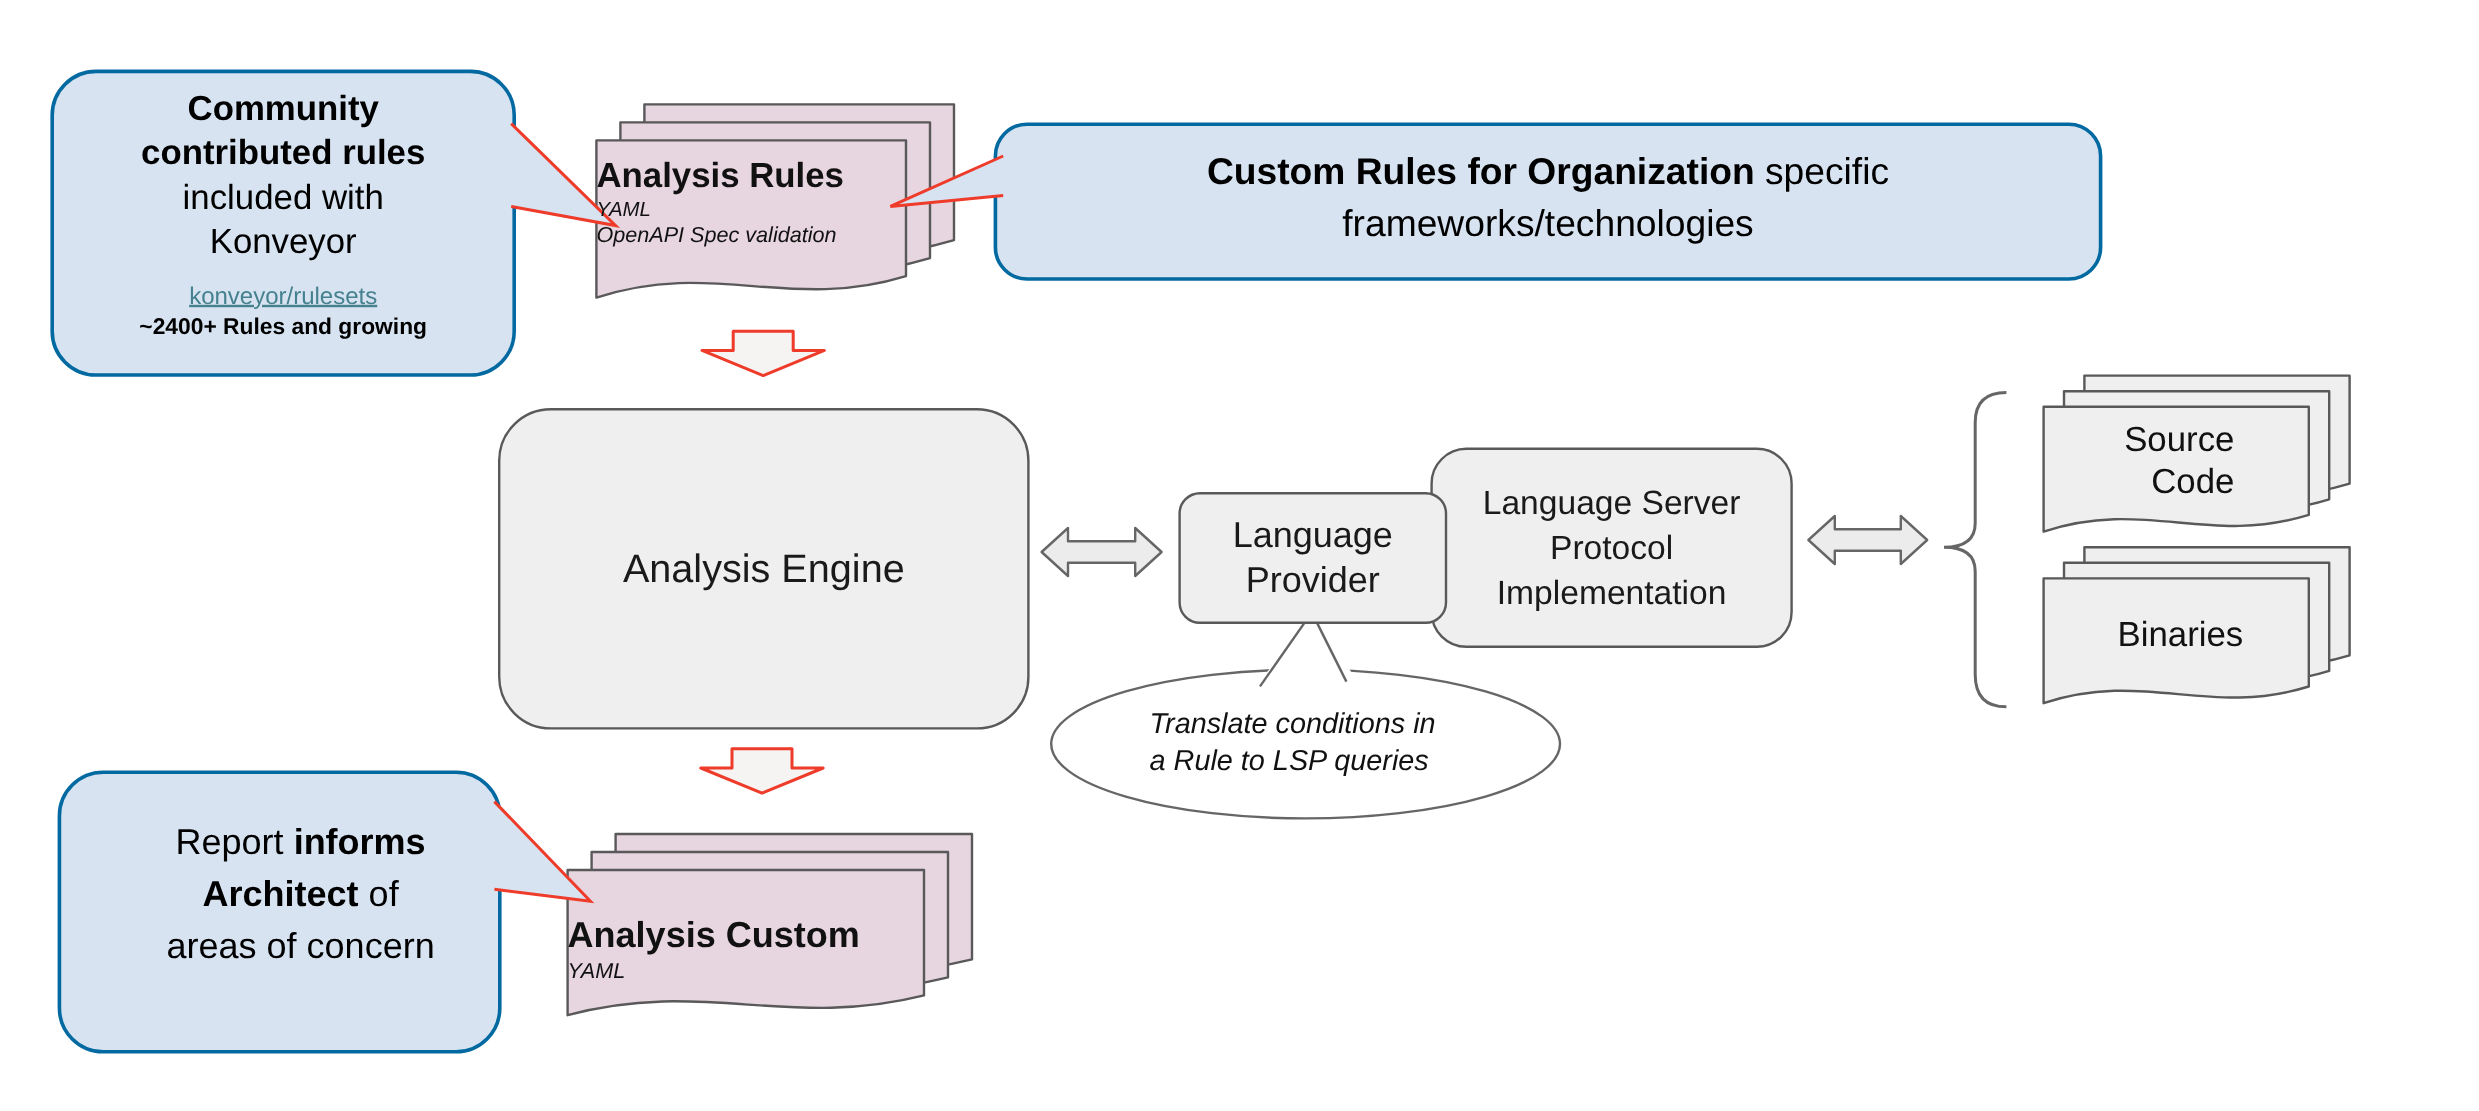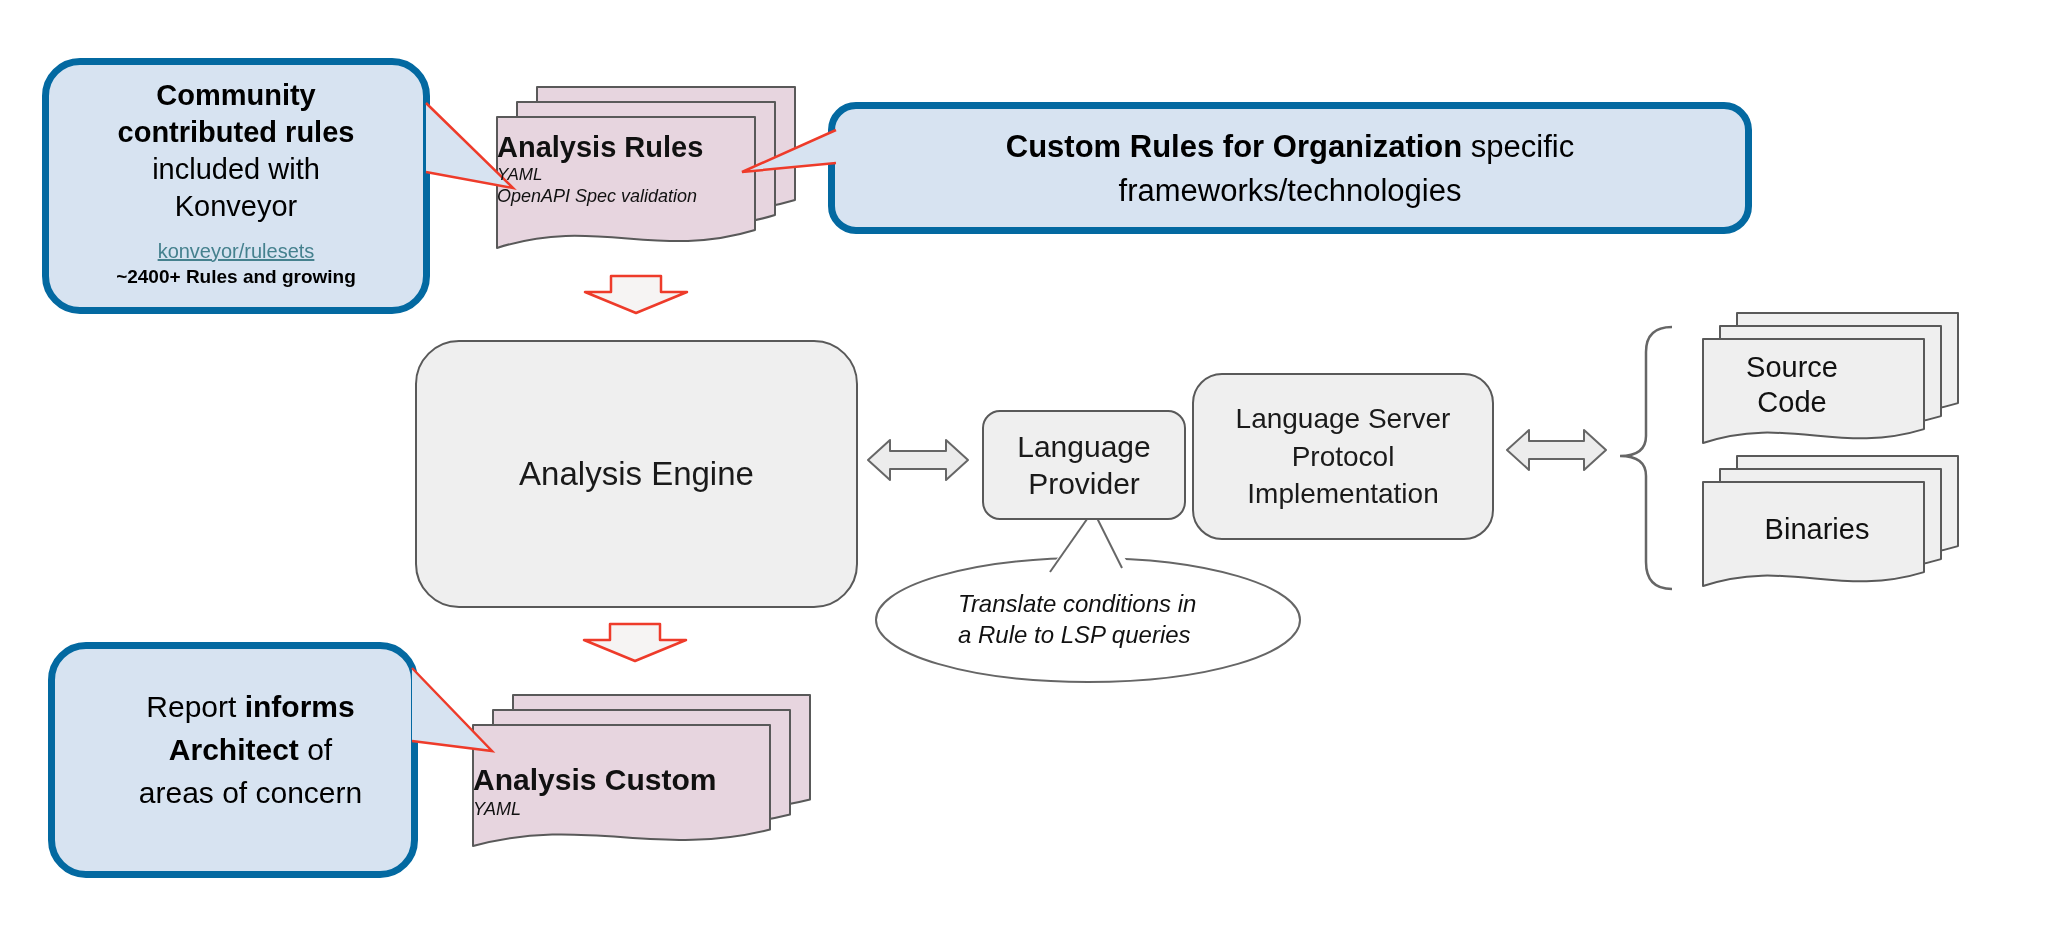--- a/index.html
+++ b/index.html
@@ -1,50 +1,50 @@
 <!DOCTYPE html>
 <html><head>
 <meta charset="utf-8">
 <style>
   html,body{margin:0;padding:0;background:#fff;}
   #stage{position:relative;width:2066px;height:926px;background:#fff;overflow:hidden;
          font-family:"Liberation Sans","DejaVu Sans",sans-serif;color:#111;}
   svg.layer{position:absolute;left:0;top:0;pointer-events:none;}
   .z1{z-index:1}.z3{z-index:3}
 
-  .callout{position:absolute;box-sizing:border-box;background:#d7e3f1;border:7px solid #0369a1;
+  .callout{position:absolute;box-sizing:border-box;background:#d7e3f1;border:3px solid #0369a1;
            text-align:center;color:#000;z-index:2;}
   .co-community{left:42px;top:58px;width:388px;height:256px;border-radius:38px;padding-top:12px;}
   .co-custom{left:828px;top:58px;width:924px;height:132px;border-radius:28px;padding-top:16px;margin-top:44px;}
   .co-report{left:48px;top:642px;width:370px;height:236px;border-radius:38px;padding-top:36px;}
   .c-line{font-size:29px;line-height:37px;}
   .c-line.b{font-weight:bold;}
   .cu-line{font-size:31px;line-height:44px;}
   .r-line{font-size:30px;line-height:43px;padding-left:35px;}
   .link{display:inline-block;margin-top:13px;font-size:20px;line-height:26px;color:#45818e;
         text-decoration:underline;cursor:pointer;}
   .note{font-size:19px;line-height:25px;font-weight:bold;}
 
   .gbox{position:absolute;box-sizing:border-box;background:#efefef;border:2px solid #595959;
         display:flex;align-items:center;justify-content:center;text-align:center;color:#1a1a1a;z-index:2;}
   .bx-engine{left:415px;top:340px;width:443px;height:268px;border-radius:44px;font-size:33px;}
   .bx-lsp{left:1192px;top:373px;width:302px;height:167px;border-radius:30px;font-size:28px;line-height:1.35;}
   .bx-lsp .lbl{width:250px;}
-  .bx-lp{left:982px;top:410px;width:204px;height:110px;border-radius:18px;font-size:30px;line-height:1.25;z-index:2;}
+  .bx-lp{left:982px;top:410px;width:224px;height:110px;border-radius:18px;font-size:30px;line-height:1.25;z-index:2;}
   .bx-lp .lbl{width:160px;}
 
   .otext{position:absolute;z-index:4;text-align:left;color:#111;}
   .t-rules{left:497px;top:130px;width:258px;}
   .t-rules .ttl{font-size:29px;line-height:34px;font-weight:bold;}
   .t-rules .fmt{font-size:17px;line-height:21px;font-style:italic;}
   .t-rules .nt{font-size:18px;line-height:23px;font-style:italic;}
   .t-report{left:473px;top:762px;width:297px;}
   .t-report .ttl{font-size:30px;line-height:36px;font-weight:bold;}
   .t-report .fmt{font-size:18px;line-height:23px;font-style:italic;}
-  .t-source{left:1722px;top:350px;width:140px;text-align:center;font-size:29px;line-height:35px;}
+  .t-source{left:1722px;top:350px;width:140px;text-align:right;font-size:29px;line-height:35px;}
   .t-binaries{left:1722px;top:512px;width:190px;text-align:center;font-size:29px;line-height:35px;}
   .t-bubble{left:958px;top:588px;width:260px;font-size:24px;line-height:31px;font-style:italic;white-space:pre-line;}
 </style>
 </head>
 <body>
 
 <div id="stage">
 
   <svg class="layer z1" width="2066" height="926" viewBox="0 0 2066 926">
     <g id="doc-stacks">

